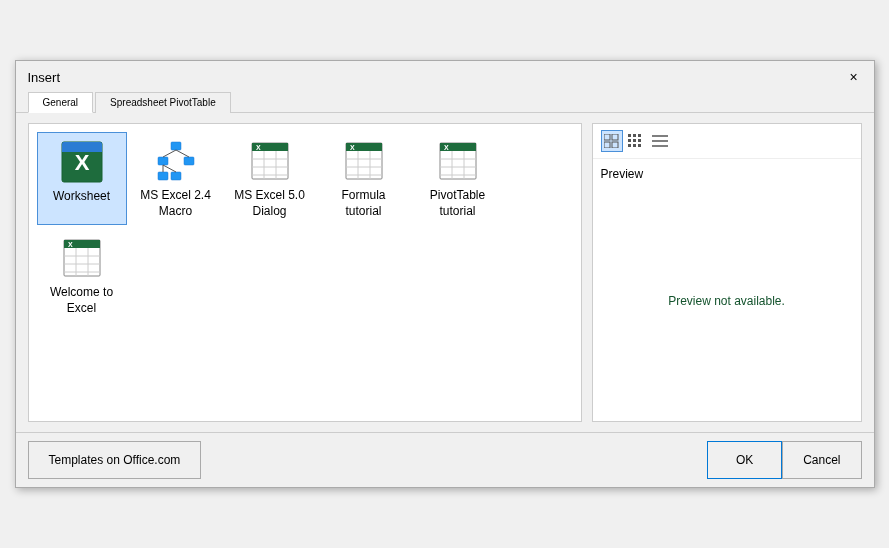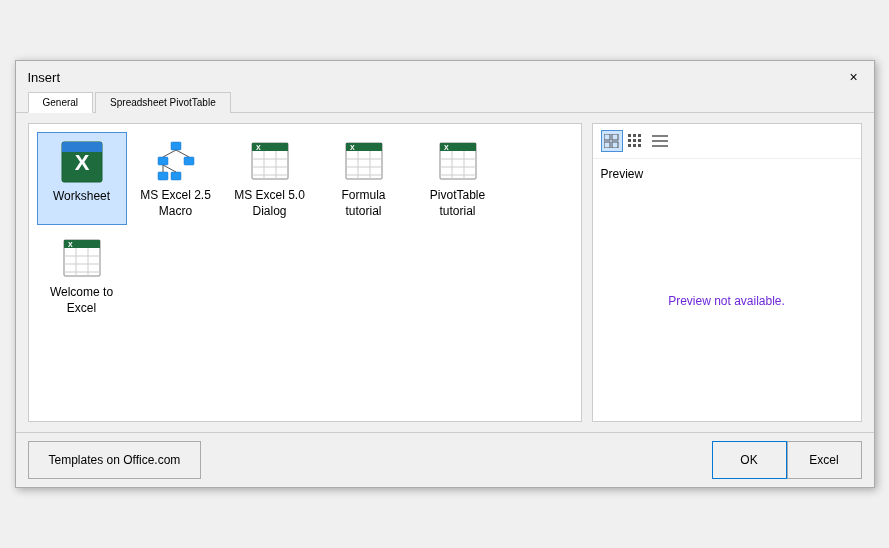--- a/index.html
+++ b/index.html
@@ -150,21 +150,21 @@
       color: #000;
       margin-bottom: 8px;
     }
     .preview-content {
       flex: 1;
       display: flex;
       align-items: center;
       justify-content: center;
     }
     .preview-not-available {
-      color: #6d28d9;
+      color: #14532d;
       font-size: 12px;
     }
     .dialog-footer {
       display: flex;
       align-items: center;
       justify-content: space-between;
       padding: 8px 12px;
       border-top: 1px solid #ccc;
       background: #f0f0f0;
     }
@@ -228,21 +228,21 @@
               <rect x="4" y="18" width="10" height="8" rx="1" fill="#2196f3" stroke="#1976d2" stroke-width="0.5"></rect>
               <rect x="30" y="18" width="10" height="8" rx="1" fill="#2196f3" stroke="#1976d2" stroke-width="0.5"></rect>
               <rect x="4" y="33" width="10" height="8" rx="1" fill="#2196f3" stroke="#1976d2" stroke-width="0.5"></rect>
               <rect x="17" y="33" width="10" height="8" rx="1" fill="#2196f3" stroke="#1976d2" stroke-width="0.5"></rect>
               <line x1="22" y1="11" x2="9" y2="18" stroke="#555" stroke-width="1"></line>
               <line x1="22" y1="11" x2="35" y2="18" stroke="#555" stroke-width="1"></line>
               <line x1="9" y1="26" x2="9" y2="33" stroke="#555" stroke-width="1"></line>
               <line x1="9" y1="26" x2="22" y2="33" stroke="#555" stroke-width="1"></line>
             </svg>
           </div>
-          <span>MS Excel 2.5 Macro</span>
+          <span>MS Excel 2.4 Macro</span>
         </div>
 
         <div class="item">
           <div class="item-icon">
             <svg width="44" height="44" viewBox="0 0 44 44" xmlns="http://www.w3.org/2000/svg">
 
               <rect x="4" y="4" width="36" height="36" rx="1" fill="white" stroke="#888" stroke-width="1"></rect>
               <rect x="4" y="4" width="36" height="8" fill="#1e6c3d"></rect>
               <line x1="4" y1="20" x2="40" y2="20" stroke="#ccc" stroke-width="1"></line>
               <line x1="4" y1="28" x2="40" y2="28" stroke="#ccc" stroke-width="1"></line>
@@ -345,16 +345,16 @@
       </div>
     </div>
   </div>
 
   <div class="dialog-footer">
     <div class="footer-left">
       <button class="btn">Templates on Office.com</button>
     </div>
     <div class="footer-right">
       <button class="btn btn-primary">OK</button>
-      <button class="btn">Excel</button>
+      <button class="btn">Cancel</button>
     </div>
   </div>
 </div>
 
 </body></html>

